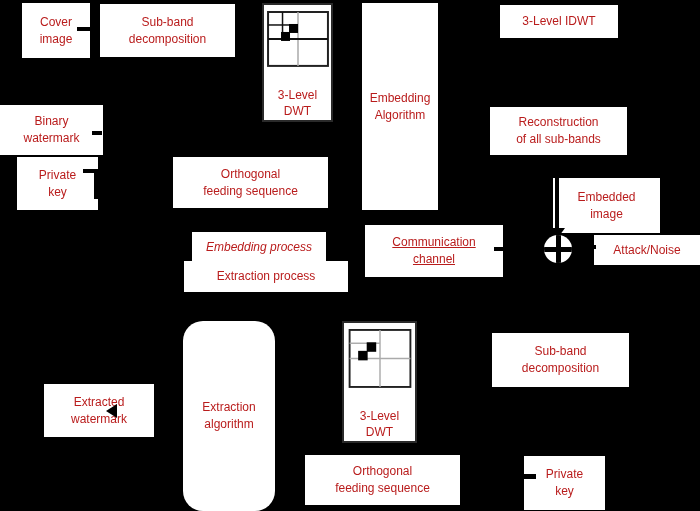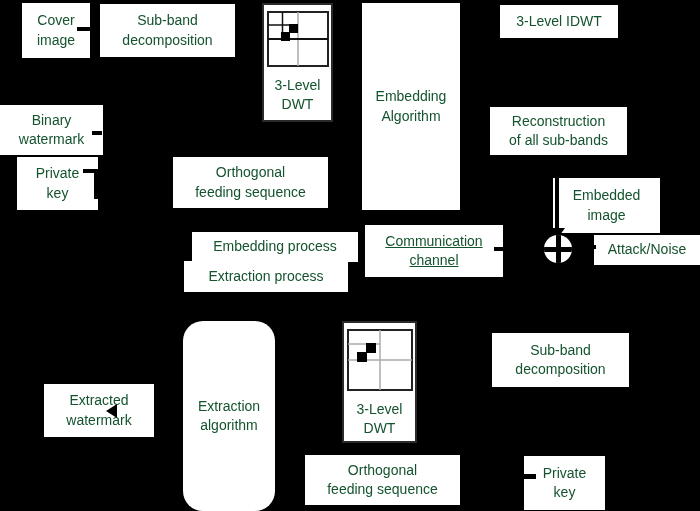--- a/index.html
+++ b/index.html
@@ -1,27 +1,27 @@
 <!DOCTYPE html>
 <html><head>
 <meta charset="utf-8">
 <style>
   html,body{margin:0;padding:0;background:#000;}
   #stage{
     position:relative;width:700px;height:511px;background:#000;overflow:hidden;
     font-family:"Liberation Sans",sans-serif;
   }
   .box{
-    position:absolute;background:#fff;color:#14532d;
+    position:absolute;background:#fff;color:#b91c1c;
     display:flex;align-items:center;justify-content:center;
     text-align:center;white-space:pre-line;
-    font-size:14px;line-height:1.38;
+    font-size:12px;line-height:1.38;
   }
   .bordered{border:2px solid #2a2a2a;}
-  .dwt-box{flex-direction:column;justify-content:flex-start;padding-top:6px;gap:9px;box-sizing:border-box;}
+  .dwt-box{flex-direction:column;justify-content:flex-start;padding-top:6px;gap:20px;box-sizing:border-box;}
   .tick{position:absolute;background:#000;}
   .vline{position:absolute;background:#000;}
   .arrow-down{
     position:absolute;width:0;height:0;
     border-left:8px solid transparent;border-right:8px solid transparent;
     border-top:11px solid #000;
   }
   .arrow-left{
     position:absolute;width:0;height:0;
     border-top:7px solid transparent;border-bottom:7px solid transparent;
@@ -53,41 +53,41 @@
       <line x1="1" y1="28" x2="61" y2="28" stroke="#111111" stroke-width="2"></line>
       <line x1="15.5" y1="1" x2="15.5" y2="28" stroke="#111111" stroke-width="1.5"></line>
       <line x1="1" y1="14" x2="31" y2="14" stroke="#111111" stroke-width="1.5"></line>
       <rect x="22" y="13" width="9" height="9" fill="#000000"></rect>
       <rect x="14" y="21" width="9" height="9" fill="#000000"></rect>
     </svg>
     <span>3-Level
 DWT</span>
   </div>
 
-  <div class="box" style="left:362px;top:3px;width:98px;height:207px;">Embedding
+  <div class="box" style="left:362px;top:3px;width:76px;height:207px;">Embedding
 Algorithm</div>
 
   <div class="box" style="left:500px;top:5px;width:118px;height:33px;">3-Level IDWT</div>
 
   <div class="box" style="left:0px;top:105px;width:103px;height:50px;">Binary
 watermark</div>
 
   <div class="box" style="left:17px;top:157px;width:81px;height:53px;">Private
 key</div>
 
   <div class="box" style="left:173px;top:157px;width:155px;height:51px;">Orthogonal
 feeding sequence</div>
 
   <div class="box" style="left:490px;top:107px;width:137px;height:48px;">Reconstruction
 of all sub-bands</div>
 
   <div class="box" style="left:553px;top:178px;width:107px;height:55px;">Embedded
 image</div>
 
-  <div class="box" style="left:192px;top:232px;width:166px;height:30px;">Embedding process</div>
+  <div class="box" style="left:192px;top:232px;width:134px;height:30px;font-style:italic;">Embedding process</div>
   <div class="box" style="left:184px;top:261px;width:164px;height:31px;">Extraction process</div>
 
   <div class="box" style="left:365px;top:225px;width:138px;height:52px;text-decoration:underline;">Communication
 channel</div>
 
   <div class="box" style="left:594px;top:235px;width:106px;height:30px;">Attack/Noise</div>
 
   <div class="box" style="left:183px;top:321px;width:92px;height:190px;border-radius:20px;">Extraction
 algorithm</div>
 

